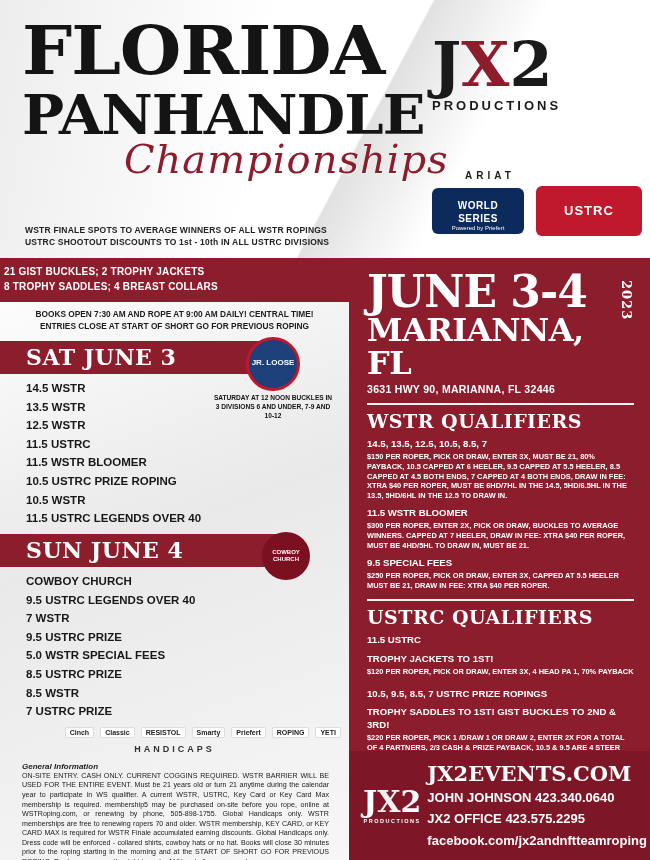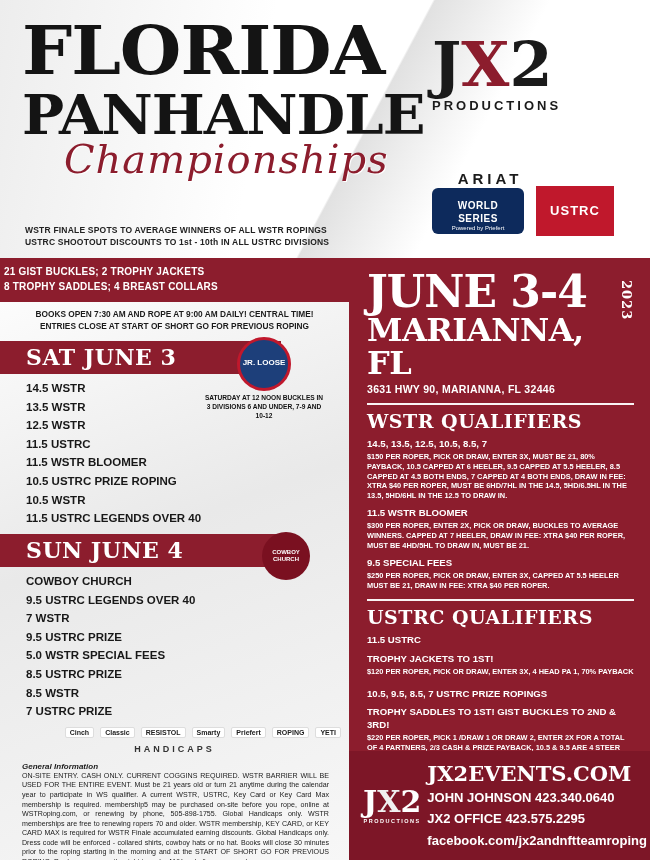--- a/index.html
+++ b/index.html
@@ -46,45 +46,45 @@
     margin-top:4px;
     transform:scaleX(1.02);
     transform-origin:left center;
   }
   .t-champ{
     font-family:"DejaVu Serif", serif;
     font-style:italic;
     font-size:40px;
     color:#8c1d2d;
     margin-top:-6px;
-    margin-left:42px;
+    margin-left:102px;
     letter-spacing:1px;
     text-shadow:1px 1px 0 #fff;
   }
   .sub-lines{
     position:absolute;left:25px;top:224px;width:420px;
     font-size:8.5px;font-weight:bold;color:#222;line-height:1.45;
     letter-spacing:0.2px;
   }
 
   
   .logo-jx2{position:absolute;left:432px;top:34px;width:110px;text-align:center;}
   .jx2-mark{font-family:"DejaVu Serif",serif;font-size:62px;font-weight:bold;color:#1a1a1a;line-height:1;position:relative;}
   .jx2-mark .x{color:#8c1d2d;}
   .jx2-prod{font-size:13px;font-weight:bold;letter-spacing:3px;color:#1a1a1a;margin-top:2px;}
   .ariat{position:absolute;left:430px;top:170px;width:120px;text-align:center;
-    font-size:15px;font-weight:bold;letter-spacing:4px;color:#1b1b1b;}
+    font-size:10px;font-weight:bold;letter-spacing:4px;color:#1b1b1b;}
   .ws-badge{position:absolute;left:432px;top:188px;width:92px;height:46px;
     background:#0d2a5c;border-radius:6px;color:#fff;font-size:7px;font-weight:bold;
     text-align:center;line-height:1.25;padding-top:12px;box-sizing:border-box;}
   .ws-badge .wsr-big{font-size:10px;letter-spacing:0.5px;}
   .ws-badge .prf{font-size:6px;font-weight:normal;}
   .ustrc-badge{position:absolute;left:536px;top:186px;width:78px;height:50px;
-    background:#c0182c;border-radius:0;color:#fff;font-size:13px;font-weight:bold;
-    text-align:center;line-height:50px;letter-spacing:1px;}
+    background:#c0182c;border-radius:6px;color:#fff;font-size:13px;font-weight:bold;
+    text-align:left;line-height:50px;letter-spacing:1px;padding-left:28px;}
 
   
   .body{position:relative;display:flex;width:650px;height:602px;}
   .left{width:349px;position:relative;background:#f0f0f0;}
   .left:before{
     content:"";position:absolute;inset:0;
     background:linear-gradient(160deg,#ffffff 0%,#e9e9e9 45%,#f7f7f7 100%);
   }
   .right{width:301px;position:relative;background:#8c1d2d;color:#fff;}
 
@@ -99,21 +99,21 @@
     line-height:1.5;padding:6px 10px 4px 10px;color:#1b1b1b;
   }
   .day-head{
     position:relative;margin:4px 0 0 0;background:#8c1d2d;color:#fff;
     font-family:"DejaVu Serif",serif;font-weight:bold;font-size:22px;
     padding:3px 0 4px 26px;width:255px;letter-spacing:0.5px;
   }
   .list{position:relative;padding:5px 0 2px 26px;font-size:11.5px;font-weight:bold;line-height:1.62;color:#181818;}
   .sat-wrap,.sun-wrap{position:relative;}
   .jr-badge{
-    position:absolute;right:24px;top:-4px;width:122px;text-align:center;font-size:6.6px;
+    position:absolute;right:15px;top:-4px;width:122px;text-align:center;font-size:6.6px;
     font-weight:bold;line-height:1.35;color:#111;
   }
   .jr-circle{
     width:54px;height:54px;border-radius:50%;background:#1d3f7a;color:#fff;margin:0 auto 3px auto;
     font-size:8px;font-weight:bold;display:flex;align-items:center;justify-content:center;
     border:3px solid #c0182c;box-sizing:border-box;line-height:1.1;text-align:center;
   }
   .sun-badge{
     position:absolute;right:28px;top:-2px;width:70px;text-align:center;
   }

